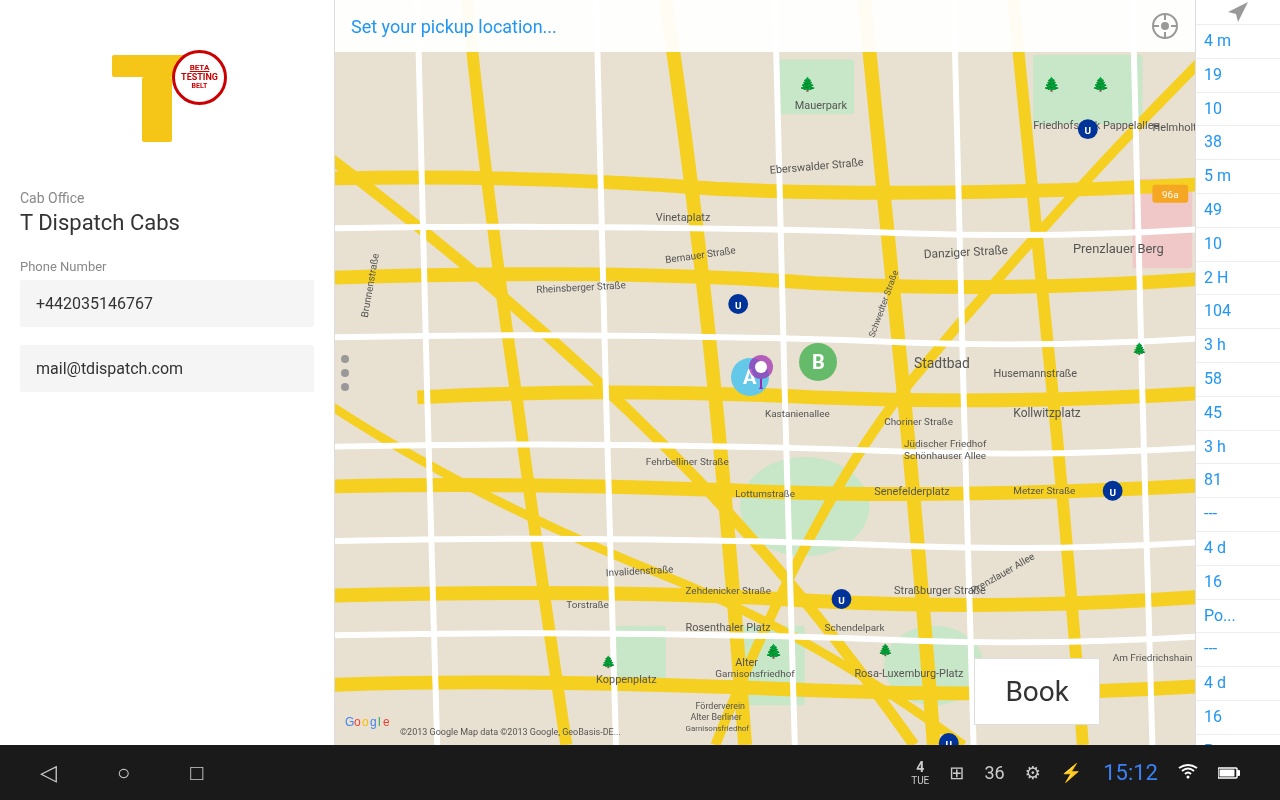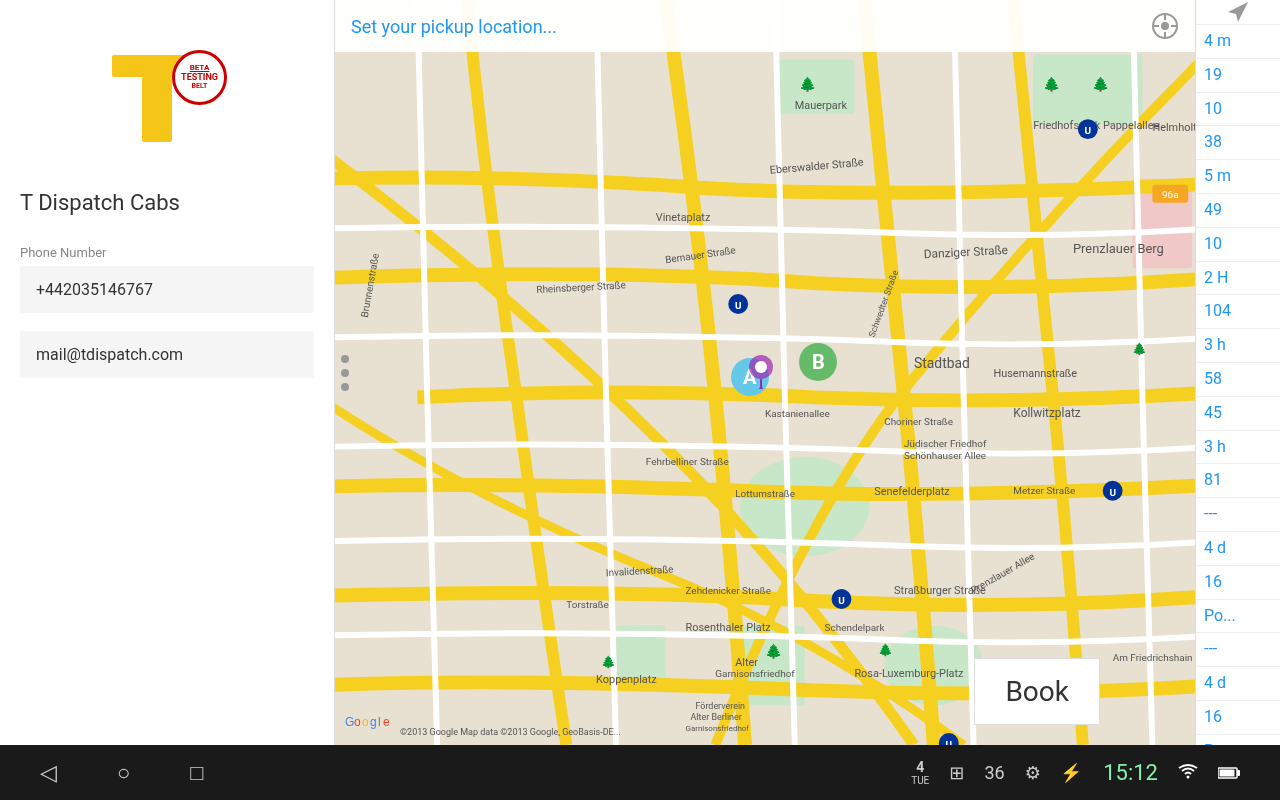--- a/index.html
+++ b/index.html
@@ -88,21 +88,21 @@
     .cab-office-label {
       color: #888;
       font-size: 14px;
       margin-bottom: 4px;
     }
 
     .cab-name {
       color: #333;
       font-size: 22px;
       font-weight: 400;
-      margin-bottom: 30px;
+      margin-bottom: 24px;
     }
 
     .field-label {
       color: #888;
       font-size: 13px;
       margin-bottom: 6px;
     }
 
     .field-value {
       background: #f5f5f5;
@@ -265,21 +265,21 @@
 
     .nav-right {
       display: flex;
       align-items: center;
       gap: 20px;
       color: #ccc;
     }
 
     .nav-time {
       font-size: 22px;
-      color: #86efac;
+      color: #3b82f6;
     }
 
     .nav-day {
       display: flex;
       flex-direction: column;
       align-items: center;
       font-size: 10px;
       color: #ccc;
     }
 
@@ -337,20 +337,21 @@
         </svg>
         
         <div class="beta-badge">
           <span class="beta-text">BETA</span>
           <span class="testing-text">TESTING</span>
           <span class="belt-text">BELT</span>
         </div>
       </div>
     </div>
 
+    <div class="cab-office-label">Cab Office</div>
     <div class="cab-name">T Dispatch Cabs</div>
 
     <div class="field-label">Phone Number</div>
     <div class="field-value">+442035146767</div>
 
     <div class="field-value">mail@tdispatch.com</div>
   </div>
 
   <div class="map-container">
 

